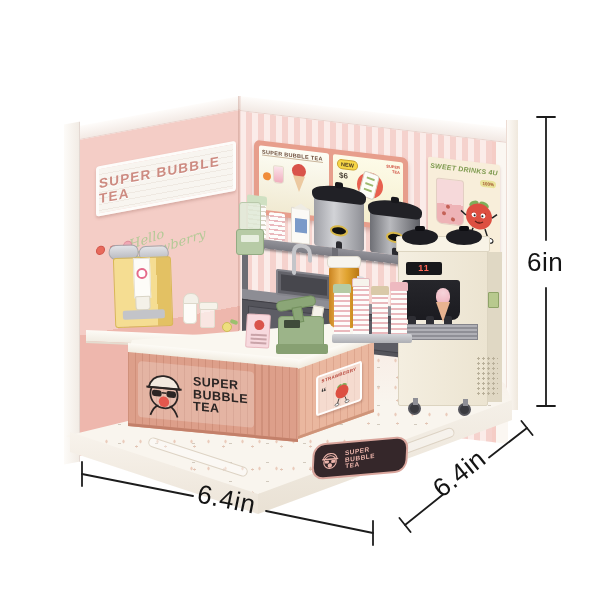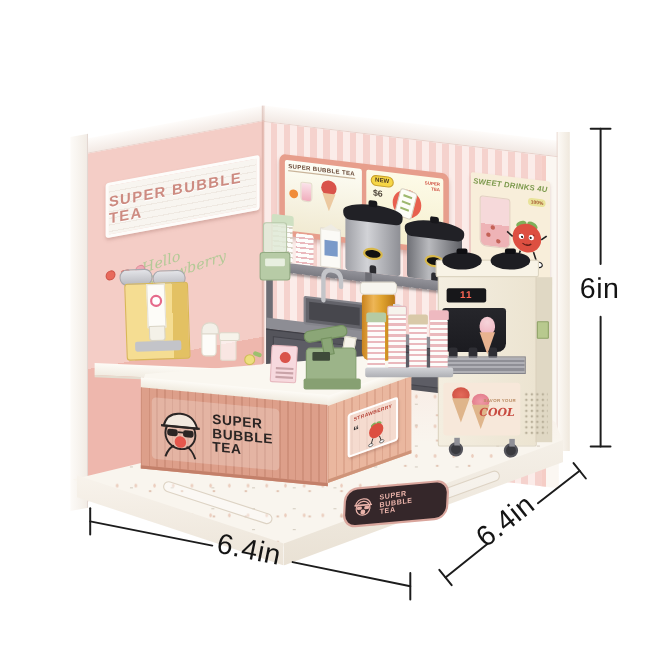--- a/index.html
+++ b/index.html
@@ -324,28 +324,20 @@
       </div>
     <div class="abs cart-display">11</div>
     <div class="abs cart-nozzles">
       <i style="left:6px;"></i>
         <i style="left:24px;"></i>
         <i style="left:42px;"></i>
     </div>
     <div class="abs swirl"></div>
     <div class="abs cone"></div>
     <div class="abs grate"></div>
-    <div class="abs cart-sticker">
-      <div class="cs-swirl" style="left:8px;top:4px;"></div>
-      <div class="cs-cone" style="left:8px;top:14px;"></div>
-      <div class="cs-swirl" style="left:26px;top:10px;background:radial-gradient(#ef9aa6,#df7484);"></div>
-      <div class="cs-cone" style="left:26px;top:20px;"></div>
-      <div class="cs-sub">SAVOR YOUR</div>
-      <div class="cs-cool">COOL</div>
-    </div>
     <div class="abs vents"></div>
     <div class="abs cart-greensticker"></div>
     <div class="wheel" style="left:10px;top:166px;"></div>
     <div class="wheel" style="left:60px;top:167px;"></div>
   </div>
 
   <div id="ledge" class="abs"></div>
   <div id="sealer" class="abs">
     <div class="seal-roll" style="left:2px;"></div>
     <div class="seal-roll" style="left:32px;top:2px;"></div>

